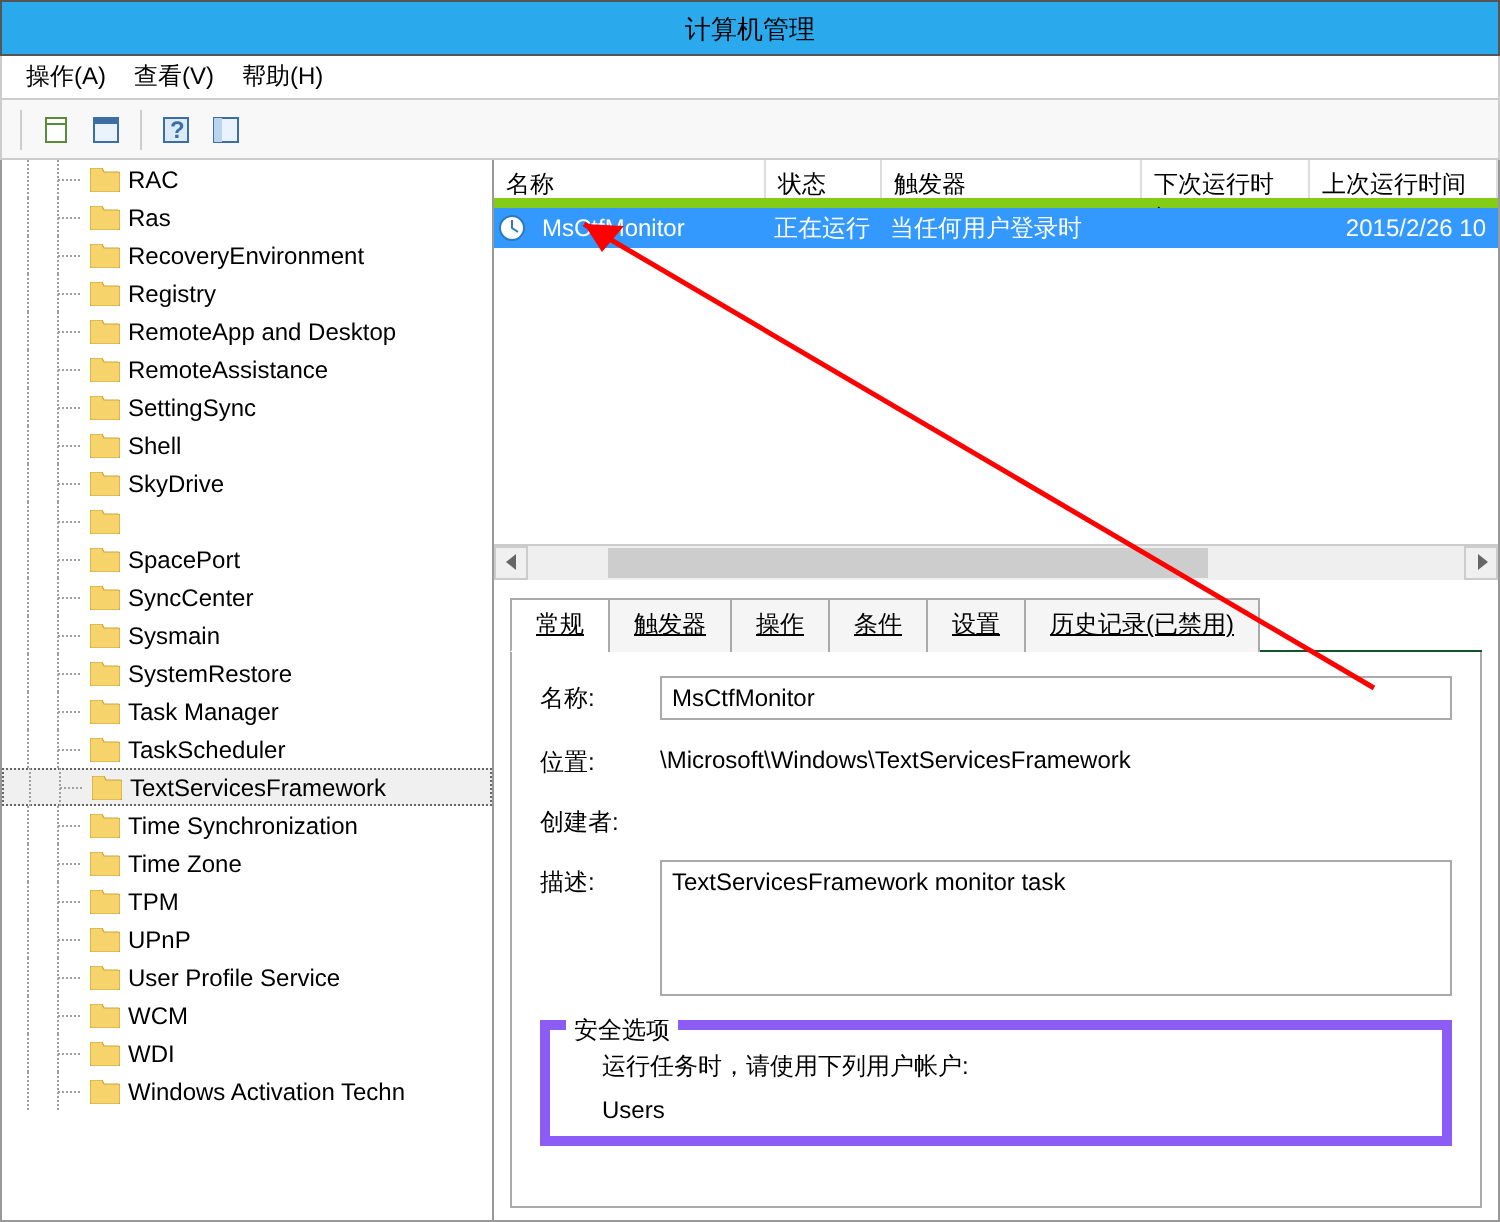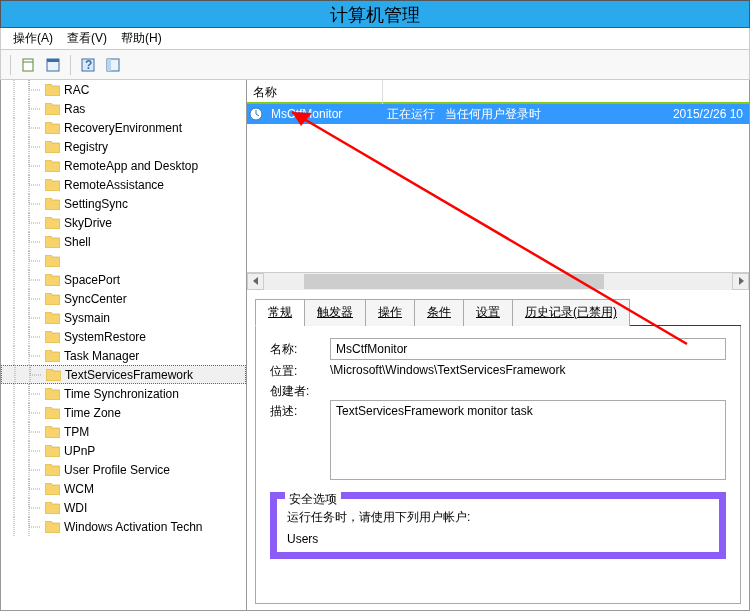--- a/index.html
+++ b/index.html
@@ -1,49 +1,49 @@
 <!DOCTYPE html>
 <html><head>
 <meta charset="utf-8">
 <style>
 * { box-sizing: border-box; margin: 0; padding: 0; font-family: "Microsoft YaHei", "Segoe UI", sans-serif; font-size: 12px; }
 body { background: #fff; width: 750px; height: 611px; overflow: hidden; position: relative; }
-.titlebar { background: #2aaaed; height: 28px; line-height: 28px; text-align: center; color: #000; border: 1px solid #555; font-size: 18px; }
+.titlebar { background: #2aaaed; height: 28px; line-height: 28px; text-align: center; color: #000; border: 1px solid #555; font-size: 13px; }
 .menubar { height: 22px; border: 1px solid #ccc; border-top: none; display: flex; align-items: center; padding-left: 12px; gap: 14px; background: #fff; }
 .menubar span { cursor: default; }
 .toolbar { height: 30px; border: 1px solid #ccc; border-top: none; display: flex; align-items: center; padding-left: 6px; gap: 3px; background: #f8f8f8; }
 .tool-sep { width: 1px; height: 20px; background: #ccc; margin: 0 3px; }
 .tool-btn { width: 22px; height: 22px; border: 1px solid transparent; display: flex; align-items: center; justify-content: center; }
 .main { display: flex; height: calc(611px - 28px - 22px - 30px); border: 1px solid #999; border-top: none; }
 .sidebar { width: 246px; border-right: 1px solid #999; overflow-y: auto; overflow-x: hidden; background: #fff; padding-top: 0px; }
 .tree-item { display: flex; align-items: center; height: 19px; padding-left: 4px; white-space: nowrap; cursor: default; }
 .tree-item.selected { border: 1px dotted #666; background: #f0f0f0; }
 .folder-icon { width: 15px; height: 12px; margin-right: 4px; flex-shrink: 0; }
 .content { flex: 1; display: flex; flex-direction: column; background: #fff; position: relative; }
 .grid-wrap { flex: 0 0 210px; display: flex; flex-direction: column; border-bottom: 1px solid #999; position: relative; }
-.grid-head { display: flex; background: #fff; border-bottom: 2px solid #84cc16; height: 24px; flex-direction: column; }
+.grid-head { display: flex; background: #fff; border-bottom: 5px solid #84cc16; height: 24px; }
 .grid-head div { border-right: 1px solid #ddd; padding: 4px 6px; font-size: 12px; }
 .grid-body { flex: 1; overflow: auto; background: #fff; position: relative; }
 .grid-row { display: flex; height: 20px; align-items: center; color: #fff; background: #3399ff; }
 .grid-row div { padding: 0 6px; white-space: nowrap; overflow: hidden; }
 .clock-icon { width: 14px; height: 14px; margin-left: 2px; margin-right: 2px; flex-shrink: 0; }
 .hscroll { height: 17px; background: #f0f0f0; border-top: 1px solid #ccc; display: flex; align-items: center; }
 .hscroll .arrow { width: 17px; height: 17px; background: #f0f0f0; border: 1px solid #ccc; display:flex;align-items:center;justify-content:center;}
 .hscroll .track { flex: 1; height: 17px; background: #efefef; position: relative; }
 .hscroll .thumb { position: absolute; left: 40px; width: 300px; height: 15px; top: 1px; background: #cdcdcd; }
 .details { flex: 1; padding: 8px; overflow: hidden; background: #fff; }
 .tabs { display: flex; border-bottom: 1px solid #14532d; text-decoration: underline; }
 .tab { padding: 4px 12px; border: 1px solid #aaa; border-bottom: none; margin-right: -1px; background: #f5f5f5; cursor: default; position: relative; top: 1px; }
 .tab.active { background: #fff; border-bottom: 1px solid #fff; }
 .panel { border: 1px solid #aaa; border-top: none; padding: 12px 14px; height: calc(100% - 26px); overflow: hidden; }
-.fld { display: flex; margin-bottom: 0; align-items: flex-start; }
+.fld { display: flex; margin-bottom: 10px; align-items: flex-start; }
 .fld-label { width: 60px; flex-shrink: 0; padding-top: 3px; }
 .fld-input { flex: 1; border: 1px solid #aaa; padding: 3px 5px; height: 22px; }
-.fld-textarea { flex: 1; border: 1px solid #aaa; padding: 3px 5px; height: 80px; resize: none; }
-.sec-group { border: 7px solid #8b5cf6; margin-top: 12px; padding: 10px 10px 6px; position: relative; }
+.fld-textarea { flex: 1; border: 1px solid #aaa; padding: 3px 5px; height: 68px; resize: none; }
+.sec-group { border: 5px solid #8b5cf6; margin-top: 12px; padding: 10px 26px 6px; position: relative; }
 .sec-group-title { position: absolute; top: -8px; left: 8px; background: #fff; padding: 0 4px; }
 .arrow-annot { position: absolute; pointer-events: none; z-index: 50; }
 </style>
 </head>
 <body>
 
 <div class="titlebar">计算机管理</div>
 
 <div class="menubar">
   <span>操作(A)</span>
@@ -169,44 +169,44 @@
       <div class="tree-item">
         <svg width="40" height="19" style="flex-shrink:0">
           <line x1="9" y1="0" x2="9" y2="19" stroke="#a0a0a0" stroke-dasharray="1 1"></line>
           <line x1="24" y1="0" x2="24" y2="19" stroke="#a0a0a0" stroke-dasharray="1 1"></line>
           <line x1="24" y1="0" x2="24" y2="10" stroke="#a0a0a0" stroke-dasharray="1 1"></line>
           <line x1="24" y1="10" x2="36" y2="10" stroke="#a0a0a0" stroke-dasharray="1 1"></line>
         </svg>
         <svg class="folder-icon" viewBox="0 0 15 12">
           <path d="M0 2 L0 11 Q0 12 1 12 L14 12 Q15 12 15 11 L15 3 Q15 2 14 2 L7 2 L6 0 L1 0 Q0 0 0 1 Z" fill="#f6d46b" stroke="#caa536" stroke-width="0.6"></path>
         </svg>
+        <span>Shell</span>
+      </div>
+      <div class="tree-item">
+        <svg width="40" height="19" style="flex-shrink:0">
+          <line x1="9" y1="0" x2="9" y2="19" stroke="#a0a0a0" stroke-dasharray="1 1"></line>
+          <line x1="24" y1="0" x2="24" y2="19" stroke="#a0a0a0" stroke-dasharray="1 1"></line>
+          <line x1="24" y1="0" x2="24" y2="10" stroke="#a0a0a0" stroke-dasharray="1 1"></line>
+          <line x1="24" y1="10" x2="36" y2="10" stroke="#a0a0a0" stroke-dasharray="1 1"></line>
+        </svg>
+        <svg class="folder-icon" viewBox="0 0 15 12">
+          <path d="M0 2 L0 11 Q0 12 1 12 L14 12 Q15 12 15 11 L15 3 Q15 2 14 2 L7 2 L6 0 L1 0 Q0 0 0 1 Z" fill="#f6d46b" stroke="#caa536" stroke-width="0.6"></path>
+        </svg>
         <span>SkyDrive</span>
       </div>
       <div class="tree-item">
         <svg width="40" height="19" style="flex-shrink:0">
           <line x1="9" y1="0" x2="9" y2="19" stroke="#a0a0a0" stroke-dasharray="1 1"></line>
           <line x1="24" y1="0" x2="24" y2="19" stroke="#a0a0a0" stroke-dasharray="1 1"></line>
           <line x1="24" y1="0" x2="24" y2="10" stroke="#a0a0a0" stroke-dasharray="1 1"></line>
           <line x1="24" y1="10" x2="36" y2="10" stroke="#a0a0a0" stroke-dasharray="1 1"></line>
         </svg>
         <svg class="folder-icon" viewBox="0 0 15 12">
           <path d="M0 2 L0 11 Q0 12 1 12 L14 12 Q15 12 15 11 L15 3 Q15 2 14 2 L7 2 L6 0 L1 0 Q0 0 0 1 Z" fill="#f6d46b" stroke="#caa536" stroke-width="0.6"></path>
         </svg>
-        <span>Shell</span>
-      </div>
-      <div class="tree-item">
-        <svg width="40" height="19" style="flex-shrink:0">
-          <line x1="9" y1="0" x2="9" y2="19" stroke="#a0a0a0" stroke-dasharray="1 1"></line>
-          <line x1="24" y1="0" x2="24" y2="19" stroke="#a0a0a0" stroke-dasharray="1 1"></line>
-          <line x1="24" y1="0" x2="24" y2="10" stroke="#a0a0a0" stroke-dasharray="1 1"></line>
-          <line x1="24" y1="10" x2="36" y2="10" stroke="#a0a0a0" stroke-dasharray="1 1"></line>
-        </svg>
-        <svg class="folder-icon" viewBox="0 0 15 12">
-          <path d="M0 2 L0 11 Q0 12 1 12 L14 12 Q15 12 15 11 L15 3 Q15 2 14 2 L7 2 L6 0 L1 0 Q0 0 0 1 Z" fill="#f6d46b" stroke="#caa536" stroke-width="0.6"></path>
-        </svg>
       </div>
       <div class="tree-item">
         <svg width="40" height="19" style="flex-shrink:0">
           <line x1="9" y1="0" x2="9" y2="19" stroke="#a0a0a0" stroke-dasharray="1 1"></line>
           <line x1="24" y1="0" x2="24" y2="19" stroke="#a0a0a0" stroke-dasharray="1 1"></line>
           <line x1="24" y1="0" x2="24" y2="10" stroke="#a0a0a0" stroke-dasharray="1 1"></line>
           <line x1="24" y1="10" x2="36" y2="10" stroke="#a0a0a0" stroke-dasharray="1 1"></line>
         </svg>
         <svg class="folder-icon" viewBox="0 0 15 12">
           <path d="M0 2 L0 11 Q0 12 1 12 L14 12 Q15 12 15 11 L15 3 Q15 2 14 2 L7 2 L6 0 L1 0 Q0 0 0 1 Z" fill="#f6d46b" stroke="#caa536" stroke-width="0.6"></path>
@@ -253,20 +253,32 @@
         <svg width="40" height="19" style="flex-shrink:0">
           <line x1="9" y1="0" x2="9" y2="19" stroke="#a0a0a0" stroke-dasharray="1 1"></line>
           <line x1="24" y1="0" x2="24" y2="19" stroke="#a0a0a0" stroke-dasharray="1 1"></line>
           <line x1="24" y1="0" x2="24" y2="10" stroke="#a0a0a0" stroke-dasharray="1 1"></line>
           <line x1="24" y1="10" x2="36" y2="10" stroke="#a0a0a0" stroke-dasharray="1 1"></line>
         </svg>
         <svg class="folder-icon" viewBox="0 0 15 12">
           <path d="M0 2 L0 11 Q0 12 1 12 L14 12 Q15 12 15 11 L15 3 Q15 2 14 2 L7 2 L6 0 L1 0 Q0 0 0 1 Z" fill="#f6d46b" stroke="#caa536" stroke-width="0.6"></path>
         </svg>
         <span>Task Manager</span>
+      </div>
+      <div class="tree-item">
+        <svg width="40" height="19" style="flex-shrink:0">
+          <line x1="9" y1="0" x2="9" y2="19" stroke="#a0a0a0" stroke-dasharray="1 1"></line>
+          <line x1="24" y1="0" x2="24" y2="19" stroke="#a0a0a0" stroke-dasharray="1 1"></line>
+          <line x1="24" y1="0" x2="24" y2="10" stroke="#a0a0a0" stroke-dasharray="1 1"></line>
+          <line x1="24" y1="10" x2="36" y2="10" stroke="#a0a0a0" stroke-dasharray="1 1"></line>
+        </svg>
+        <svg class="folder-icon" viewBox="0 0 15 12">
+          <path d="M0 2 L0 11 Q0 12 1 12 L14 12 Q15 12 15 11 L15 3 Q15 2 14 2 L7 2 L6 0 L1 0 Q0 0 0 1 Z" fill="#f6d46b" stroke="#caa536" stroke-width="0.6"></path>
+        </svg>
+        <span>TaskScheduler</span>
       </div>
       <div class="tree-item selected">
         <svg width="40" height="19" style="flex-shrink:0">
           <line x1="9" y1="0" x2="9" y2="19" stroke="#a0a0a0" stroke-dasharray="1 1"></line>
           <line x1="24" y1="0" x2="24" y2="19" stroke="#a0a0a0" stroke-dasharray="1 1"></line>
           <line x1="24" y1="0" x2="24" y2="10" stroke="#a0a0a0" stroke-dasharray="1 1"></line>
           <line x1="24" y1="10" x2="36" y2="10" stroke="#a0a0a0" stroke-dasharray="1 1"></line>
         </svg>
         <svg class="folder-icon" viewBox="0 0 15 12">
           <path d="M0 2 L0 11 Q0 12 1 12 L14 12 Q15 12 15 11 L15 3 Q15 2 14 2 L7 2 L6 0 L1 0 Q0 0 0 1 Z" fill="#f6d46b" stroke="#caa536" stroke-width="0.6"></path>

